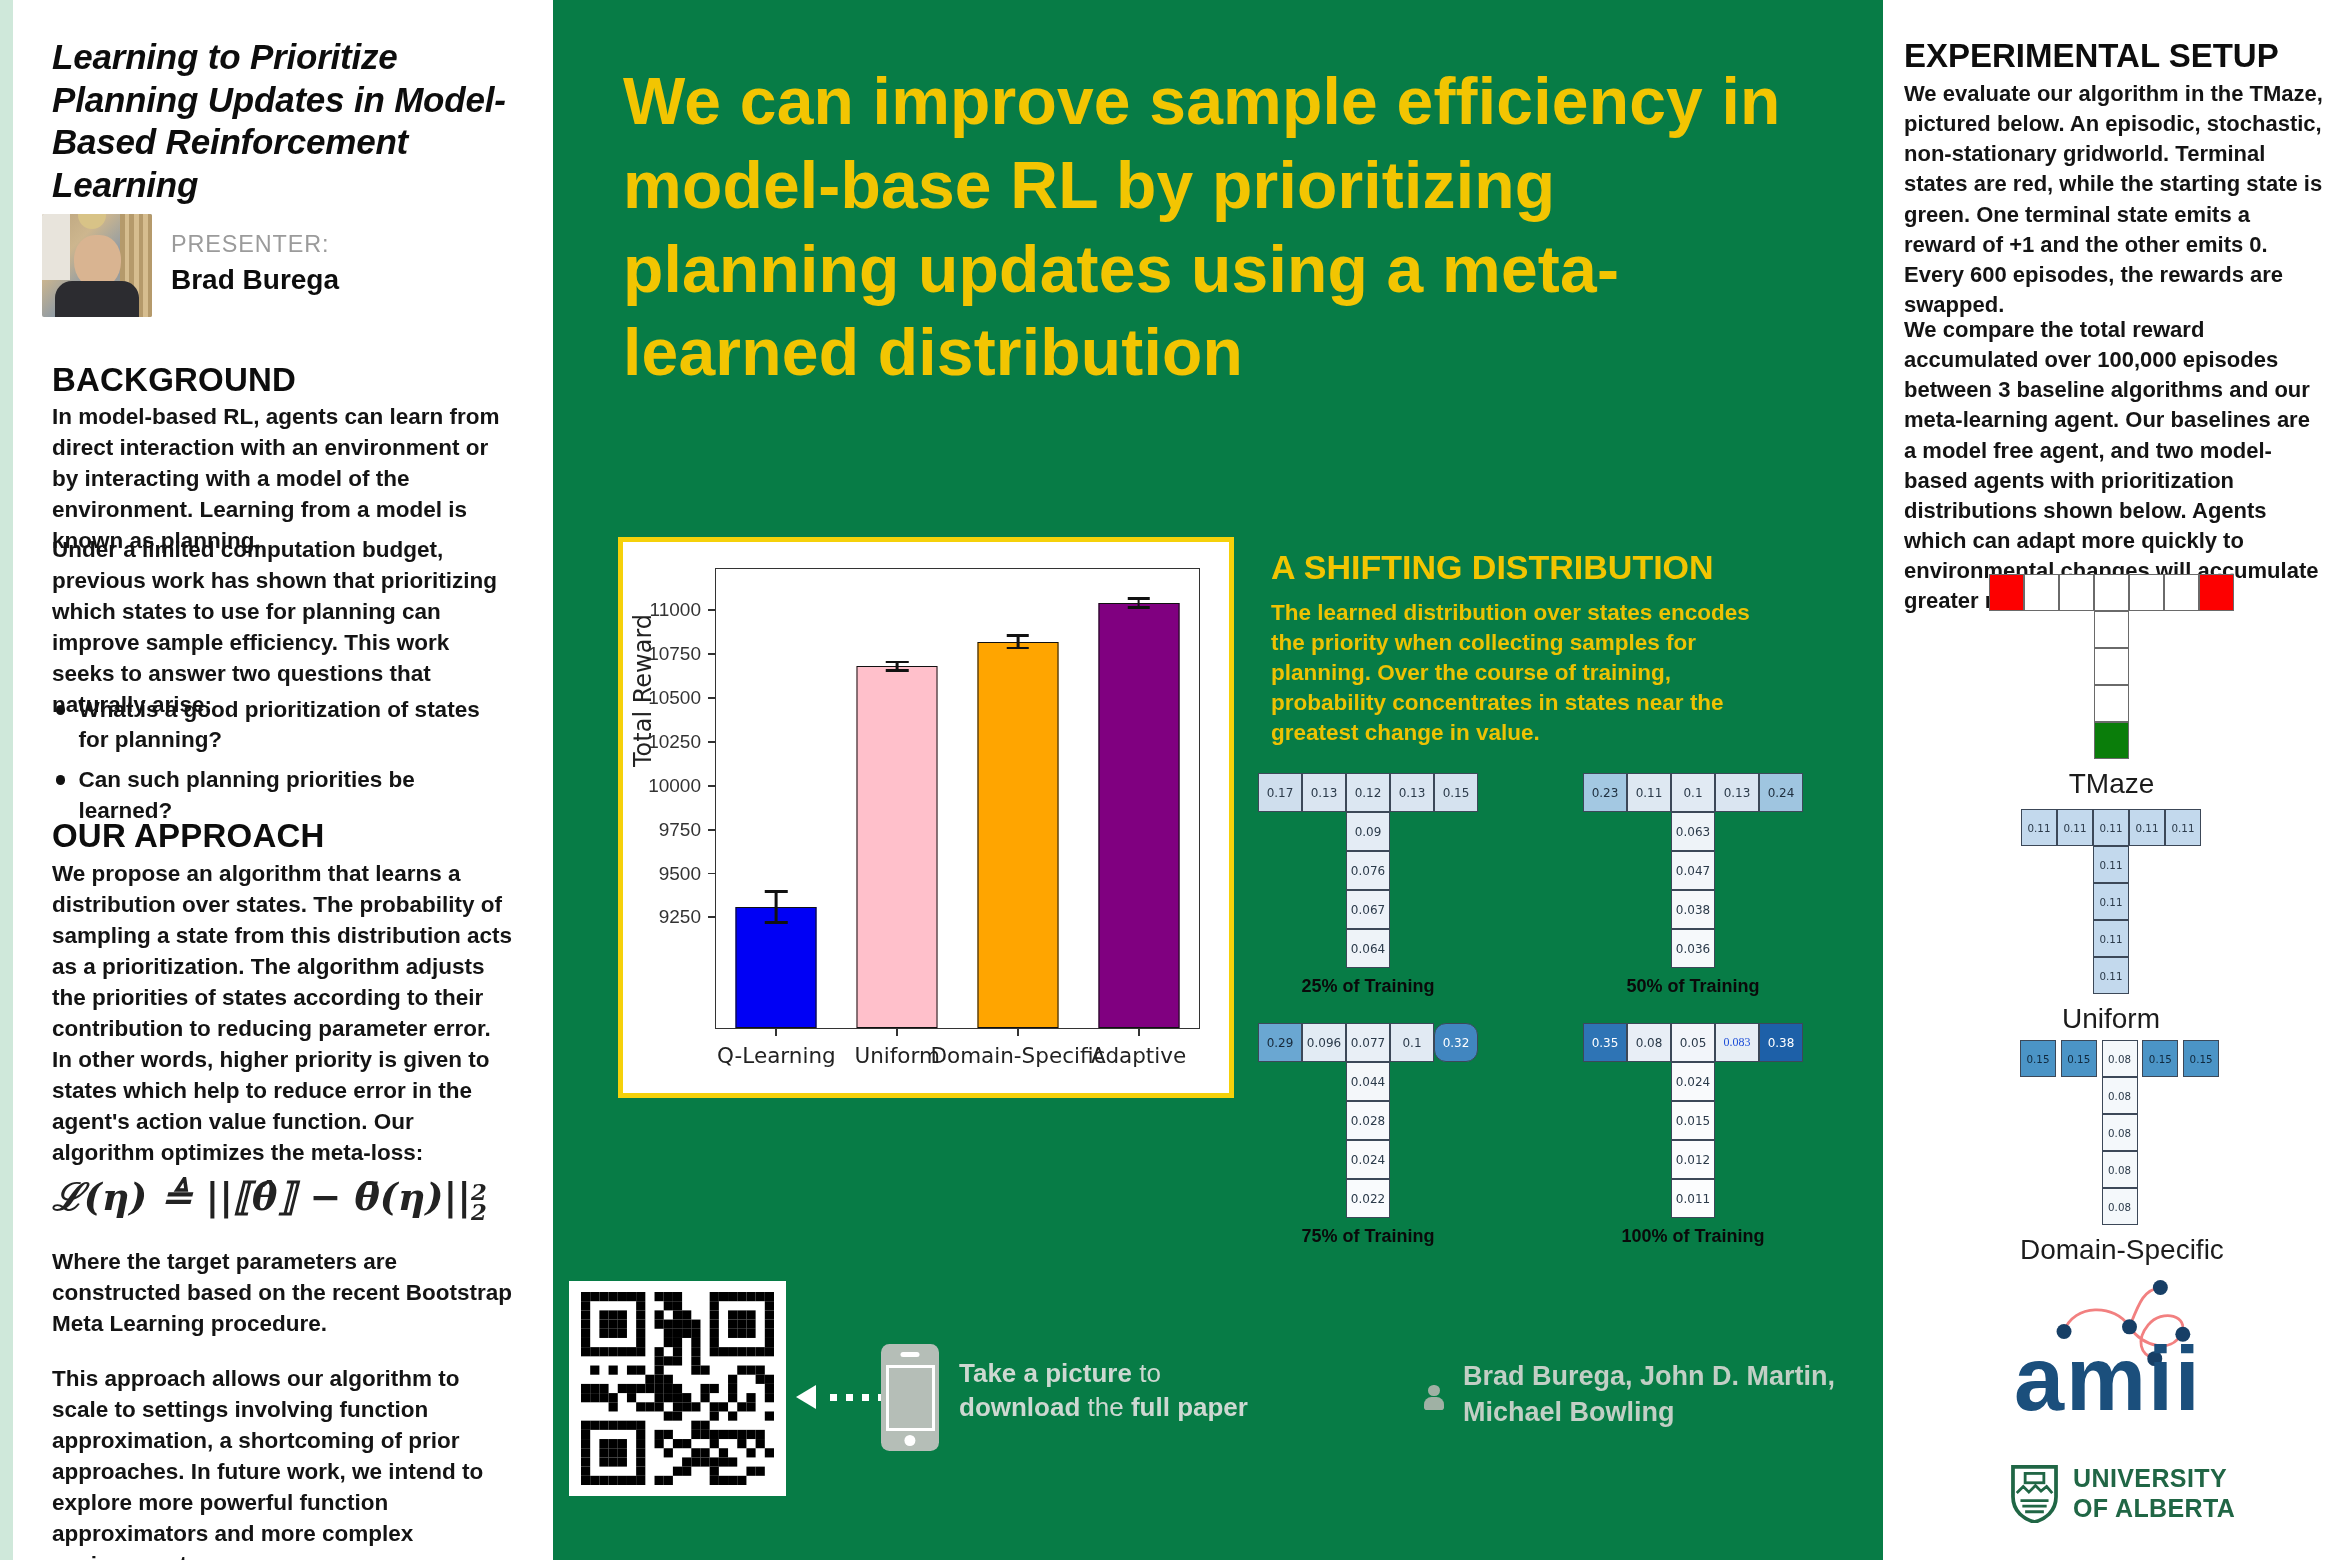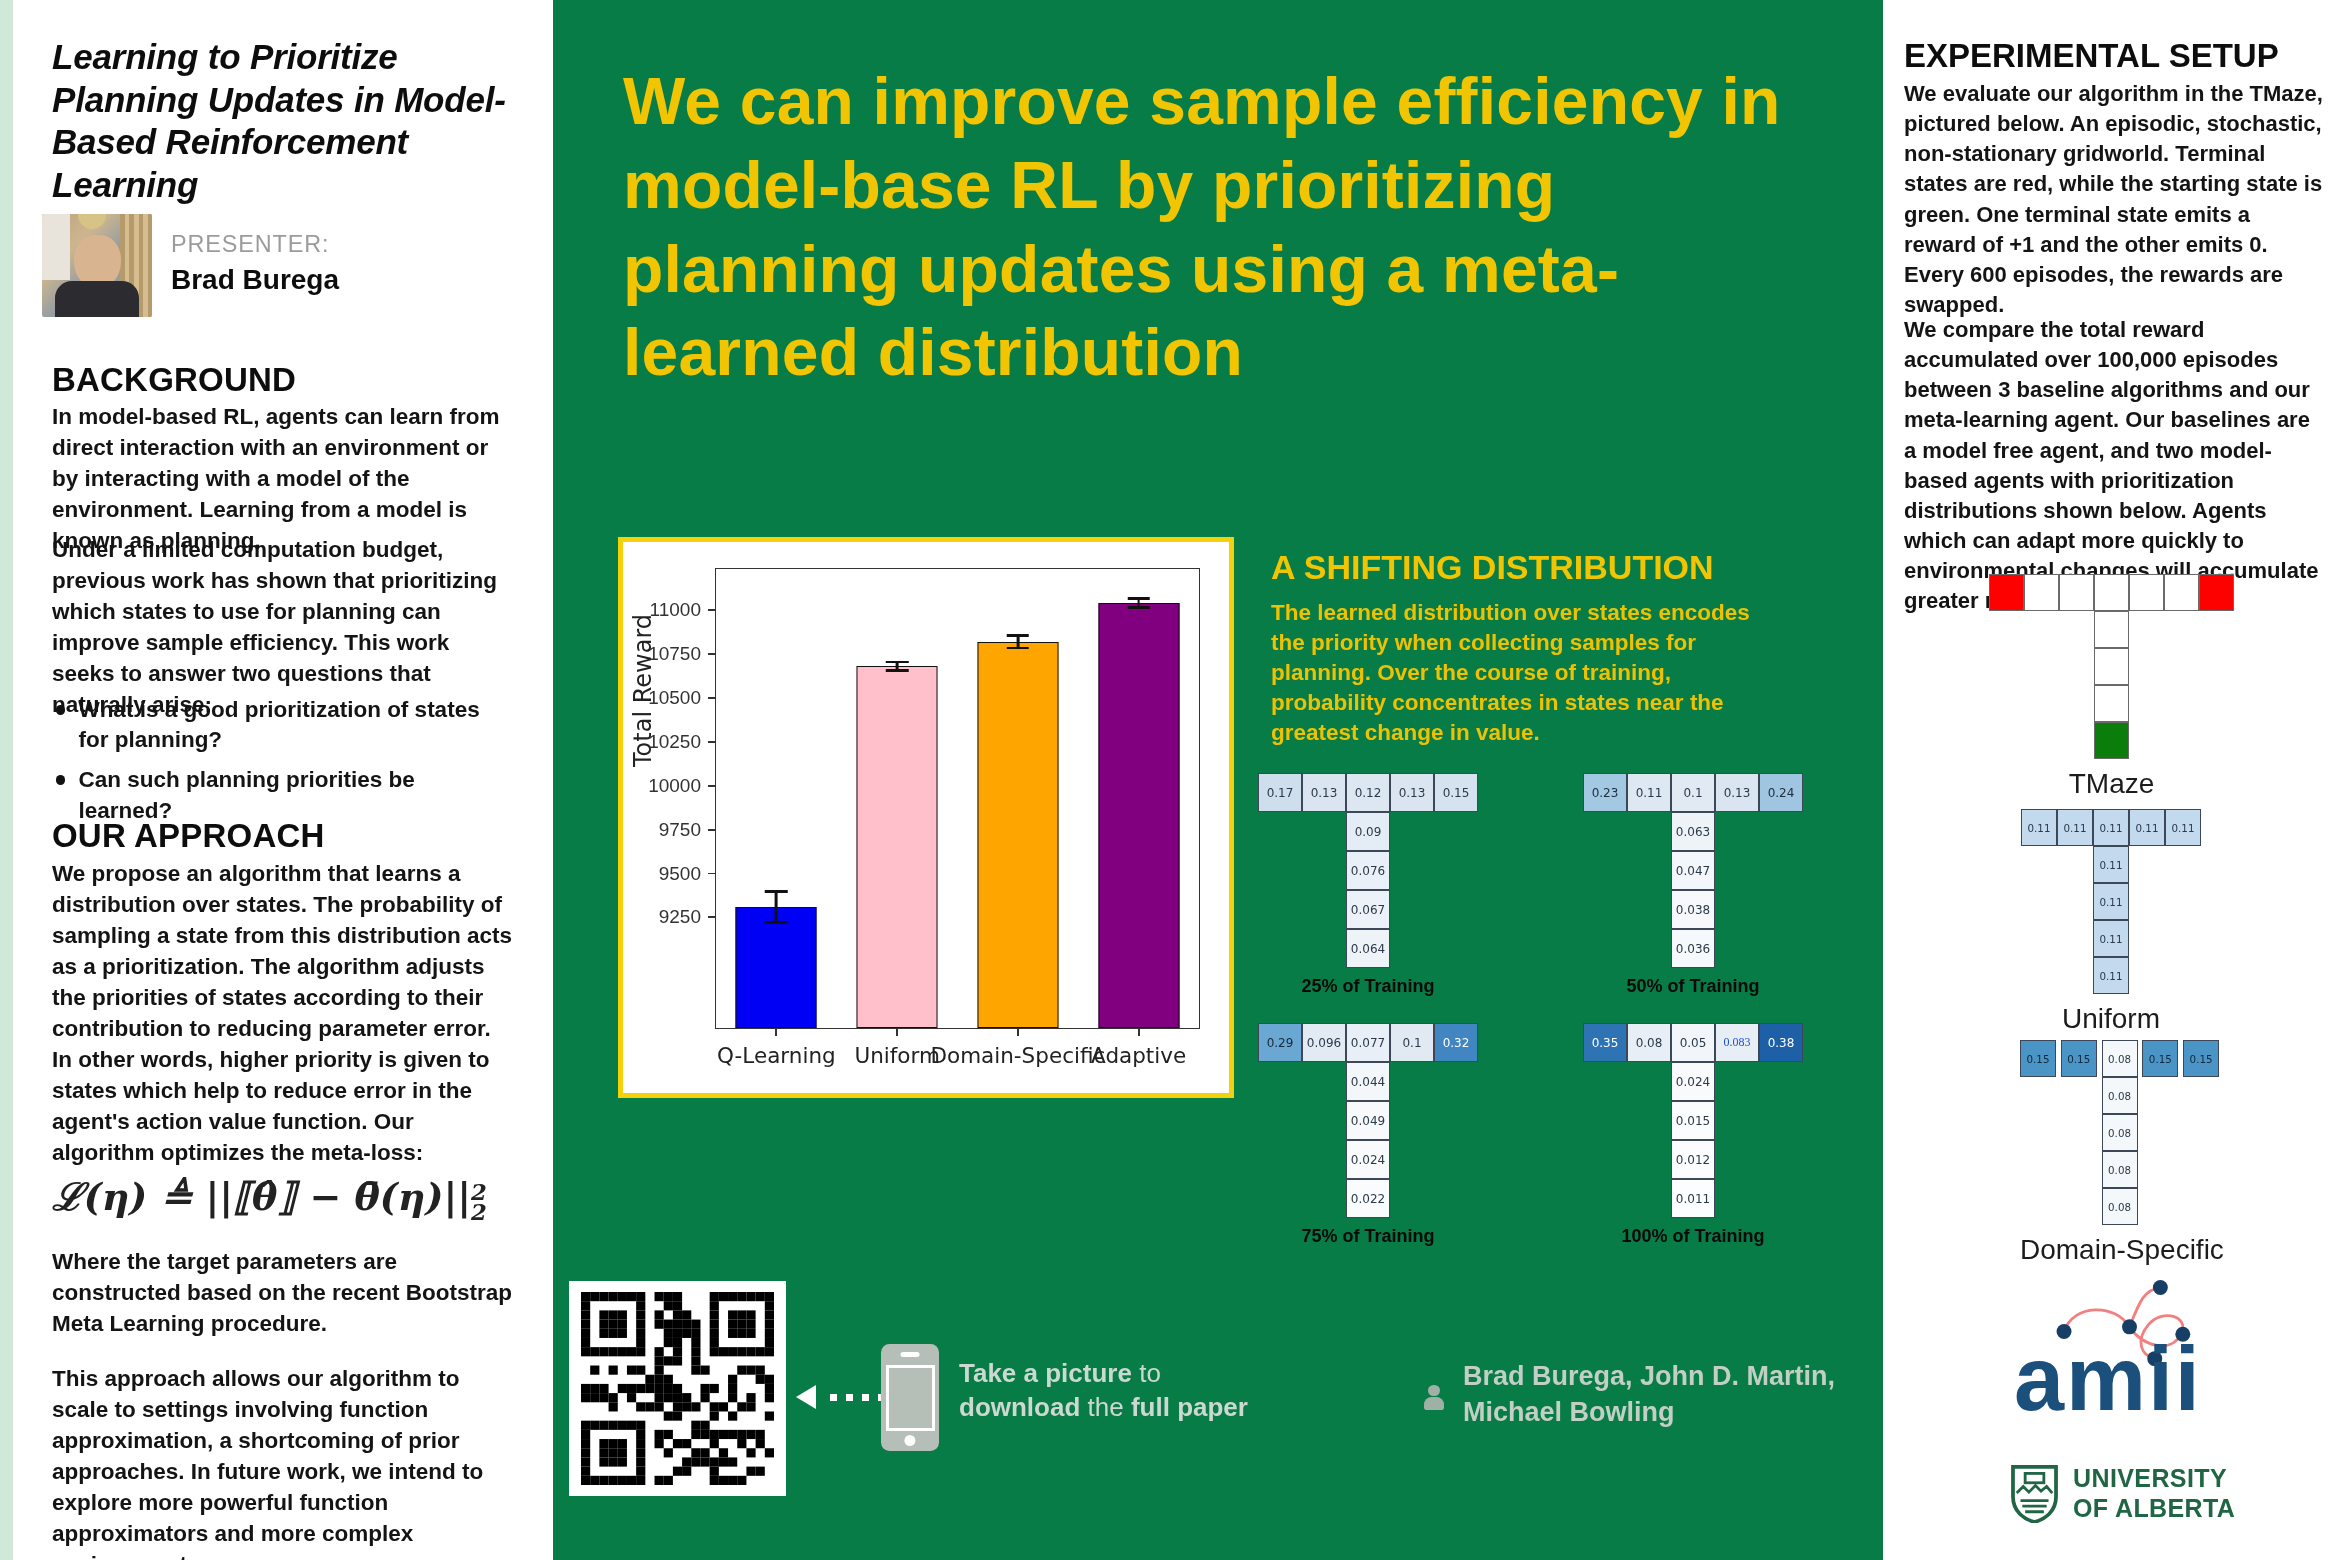--- a/index.html
+++ b/index.html
@@ -228,23 +228,23 @@
         <div class="cell cell-c" style="grid-area: 5 / 3; background: rgb(246, 249, 251); color: rgb(43, 58, 74);">0.036</div>
       </div>
       <div class="grid-caption-sm">50% of Training</div>
     </div>
   <div class="abs" style="left:1258px;top:1023px;" id="tg2">
       <div class="tgrid" style="grid-template-columns: repeat(5, auto);">
         <div class="cell cell-c" style="grid-area: 1 / 1; background: rgb(106, 167, 210); color: rgb(23, 41, 58);">0.29</div>
         <div class="cell cell-c" style="grid-area: 1 / 2; background: rgb(226, 235, 244); color: rgb(43, 58, 74);">0.096</div>
         <div class="cell cell-c" style="grid-area: 1 / 3; background: rgb(233, 239, 246); color: rgb(43, 58, 74);">0.077</div>
         <div class="cell cell-c" style="grid-area: 1 / 4; background: rgb(225, 234, 243); color: rgb(43, 58, 74);">0.1</div>
-        <div class="cell cell-c" style="grid-area: 1 / 5; background: rgb(65, 134, 192); color: rgb(255, 255, 255);">0.32</div>
+        <div class="cell cell-c" style="grid-area: 1 / 5; background: rgb(65, 134, 192); color: rgb(255, 255, 255); border-radius: 12px;">0.32</div>
         <div class="cell cell-c" style="grid-area: 2 / 3; background: rgb(244, 247, 250); color: rgb(43, 58, 74);">0.044</div>
-        <div class="cell cell-c" style="grid-area: 3 / 3; background: rgb(247, 249, 252); color: rgb(43, 58, 74);">0.049</div>
+        <div class="cell cell-c" style="grid-area: 3 / 3; background: rgb(247, 249, 252); color: rgb(43, 58, 74);">0.028</div>
         <div class="cell cell-c" style="grid-area: 4 / 3; background: rgb(249, 250, 252); color: rgb(43, 58, 74);">0.024</div>
         <div class="cell cell-c" style="grid-area: 5 / 3; background: rgb(249, 251, 253); color: rgb(43, 58, 74);">0.022</div>
       </div>
       <div class="grid-caption-sm">75% of Training</div>
     </div>
   <div class="abs" style="left:1583px;top:1023px;" id="tg3">
       <div class="tgrid" style="grid-template-columns: repeat(5, auto);">
         <div class="cell cell-c" style="grid-area: 1 / 1; background: rgb(46, 116, 181); color: rgb(255, 255, 255);">0.35</div>
         <div class="cell cell-c" style="grid-area: 1 / 2; background: rgb(232, 238, 246); color: rgb(43, 58, 74);">0.08</div>
         <div class="cell cell-c" style="grid-area: 1 / 3; background: rgb(242, 245, 250); color: rgb(43, 58, 74);">0.05</div>

